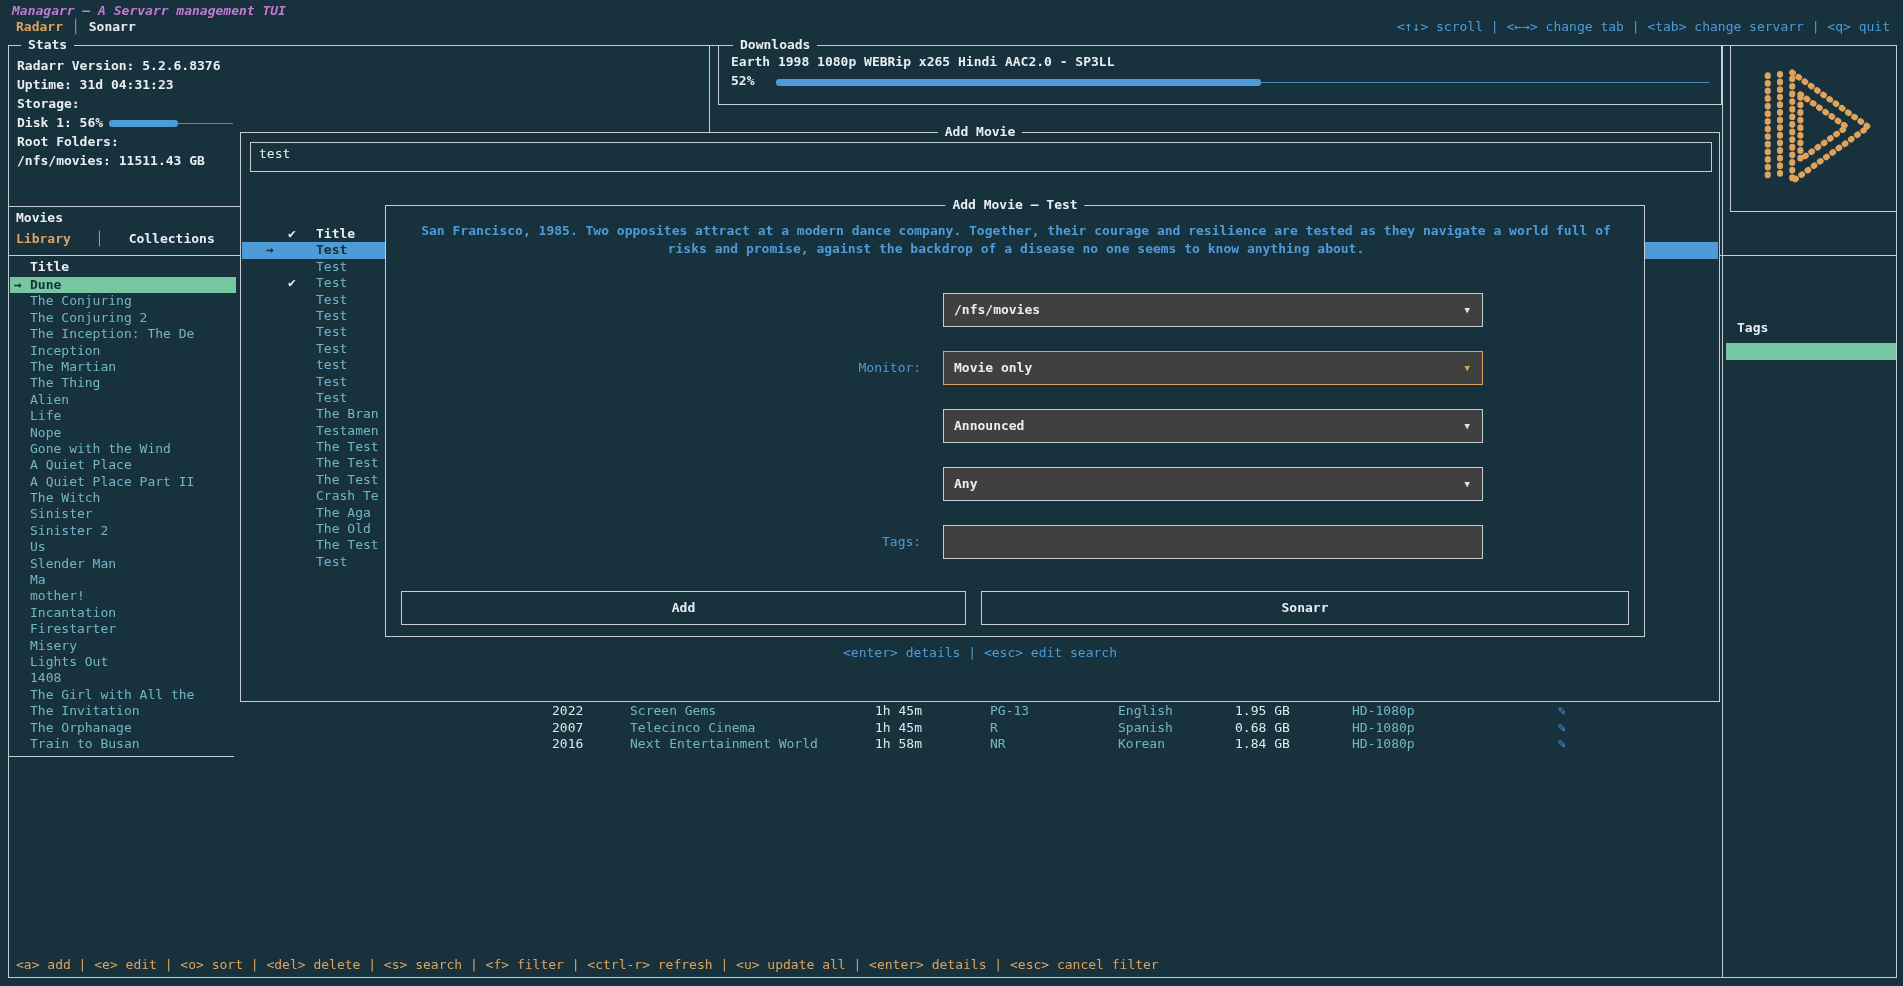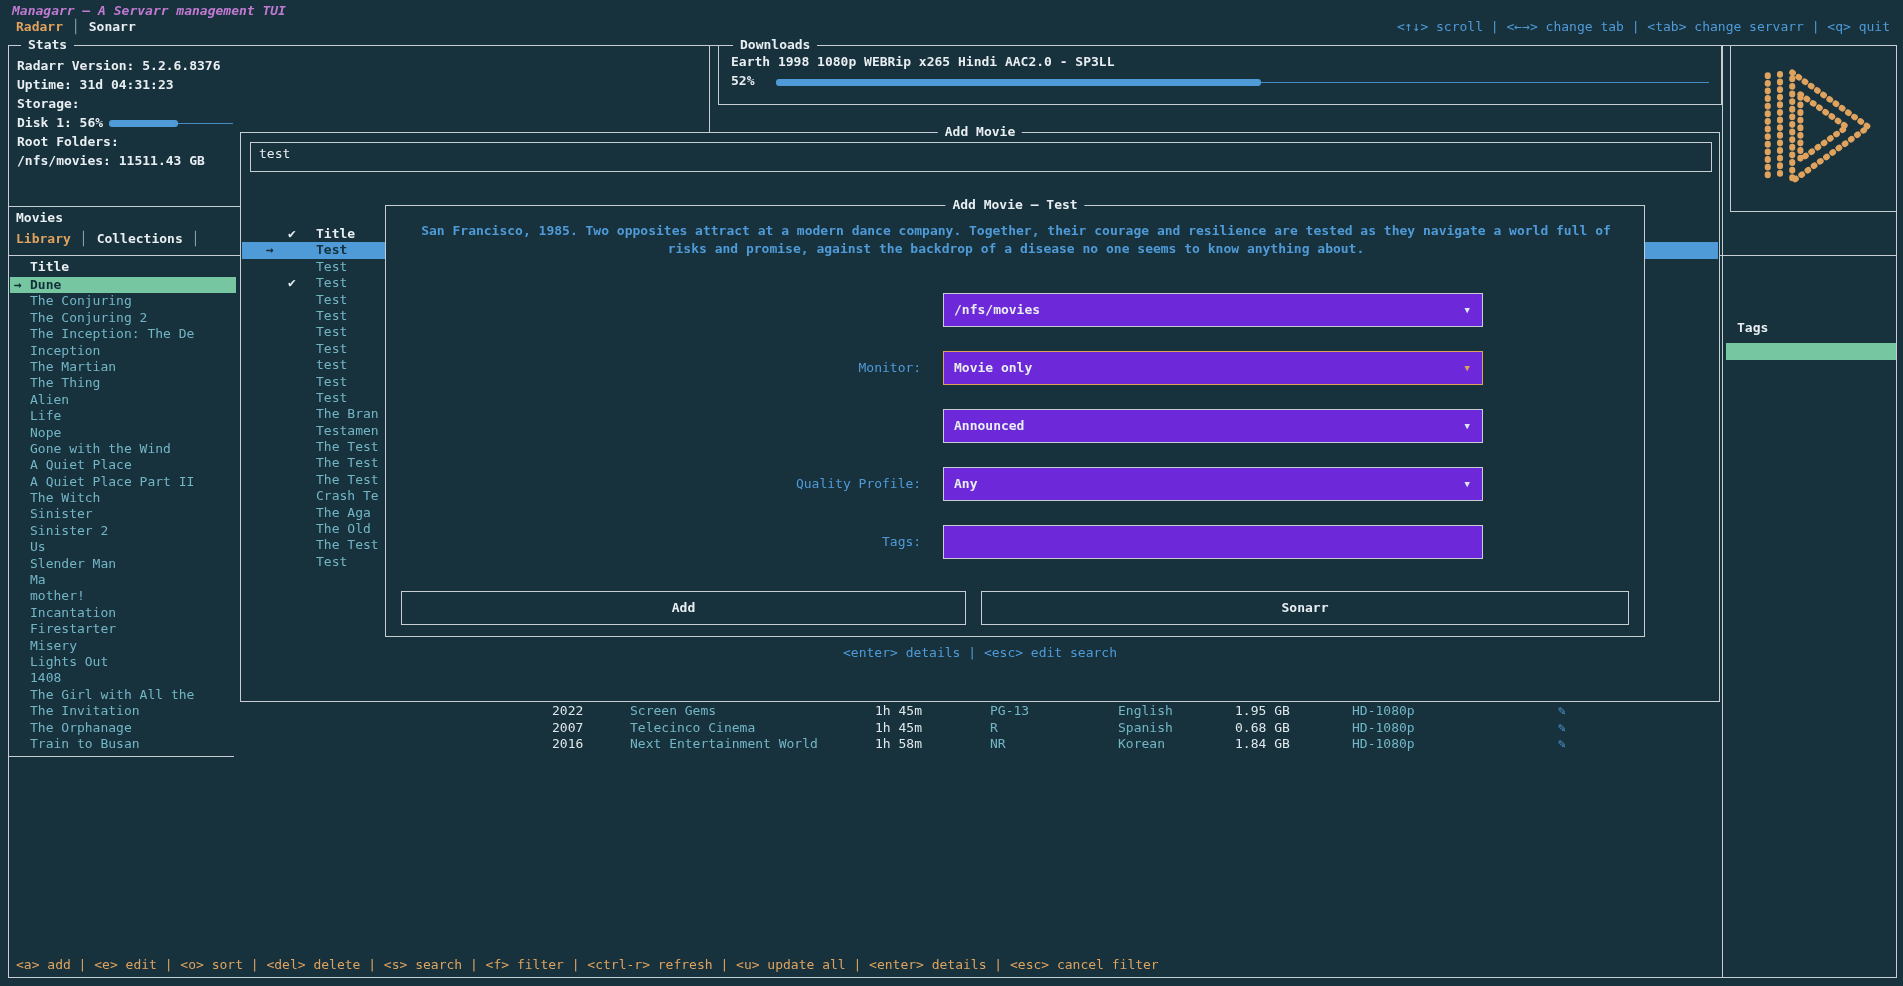--- a/index.html
+++ b/index.html
@@ -45,21 +45,21 @@
   .s-row.selected{background:#4f9bd8;}
   .s-row .cell{position:absolute;white-space:pre;top:0;}
   .s-row.selected .cell{color:#14303b;font-weight:bold;}
   .sc-arrow{left:24px;}
   .sc-check{left:46px;color:#e8eef1;font-weight:bold;}
   .sc-title{left:74px;}
   .s-head{position:relative;height:16.4px;line-height:16.4px;color:#e8eef1;font-weight:bold;}
 
   
   .field-label{position:absolute;left:0;width:543px;text-align:right;line-height:34px;color:#4f9bd8;white-space:pre;}
-  .field-box{position:absolute;left:557px;width:540px;height:34px;border:1px solid #c6ced4;box-sizing:border-box;background:#6d28d9;}
+  .field-box{position:absolute;left:557px;width:540px;height:34px;border:1px solid #c6ced4;box-sizing:border-box;background:#404040;}
   .field-box.focused{border-color:#e0a35e;}
   .field-value{position:absolute;left:10px;top:0;line-height:32px;color:#e8eef1;font-weight:bold;white-space:pre;}
   .chev{position:absolute;right:12px;top:0;line-height:32px;font-size:9px;color:#dfe7ea;}
   .field-box.focused .chev{color:#e0a35e;}
   .btn{position:absolute;height:34px;border:1px solid #c6ced4;box-sizing:border-box;text-align:center;line-height:32px;color:#e8eef1;font-weight:bold;background:#17313d;cursor:pointer;}
   input.search{background:transparent;border:none;outline:none;color:#e8eef1;font:inherit;width:95%;padding:0;}
 </style>
 </head>
 <body>
 
@@ -108,21 +108,21 @@
         <path d="M25 9 V87"></path>
       </g>
     </svg>
   </div>
 
   <div class="vline" style="left:1722px;top:45px;height:933px;z-index:4;"></div>
   <div class="abs white bold pre" style="left:1737px;top:320px;z-index:5;">Tags</div>
   <div class="abs" style="left:1726px;top:343px;width:170px;height:17px;background:#76c7a1;z-index:5;"></div>
 
   <div class="abs white bold pre" style="left:16px;top:210px;z-index:2;">Movies</div>
-  <div class="abs" style="left:16px;top:231px;display:flex;gap:9px;z-index:2;">
+  <div class="abs" style="left:16px;top:231px;display:flex;gap:25px;z-index:2;">
     <span class="orange bold">Library</span>
     <span style="color:#93a4ac;">│</span>
     <span class="white bold">Collections</span>
     <span style="color:#93a4ac;">│</span>
   </div>
   <div class="hline" style="left:9px;top:255px;width:1887px;z-index:2;"></div>
   <div class="abs white bold pre" style="left:30px;top:259px;z-index:2;">Title</div>
 
   <div id="library-rows">
       <div class="lib-row selected">
@@ -336,21 +336,20 @@
     </div>
 
     <div class="abs" style="left:0;top:203px;width:100%;height:34px;">
       <div class="field-box">
         <span class="field-value">Announced</span>
         <span class="chev">▼</span>
       </div>
     </div>
 
     <div class="abs" style="left:0;top:261px;width:100%;height:34px;">
-      <span class="field-label">Quality Profile: </span>
       <div class="field-box">
         <span class="field-value">Any</span>
         <span class="chev">▼</span>
       </div>
     </div>
 
     <div class="abs" style="left:0;top:319px;width:100%;height:34px;">
       <span class="field-label">Tags: </span>
       <div class="field-box">
         <span class="field-value"></span>

